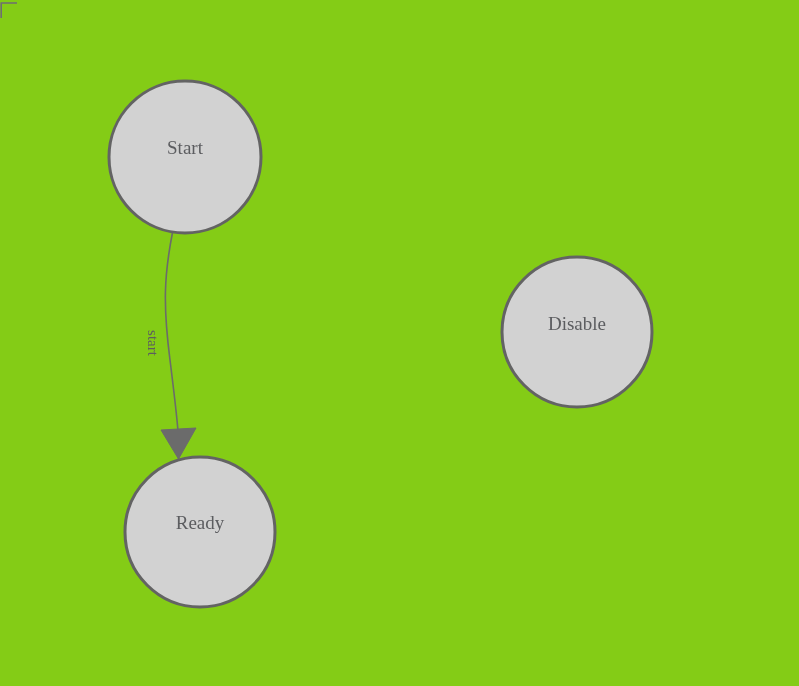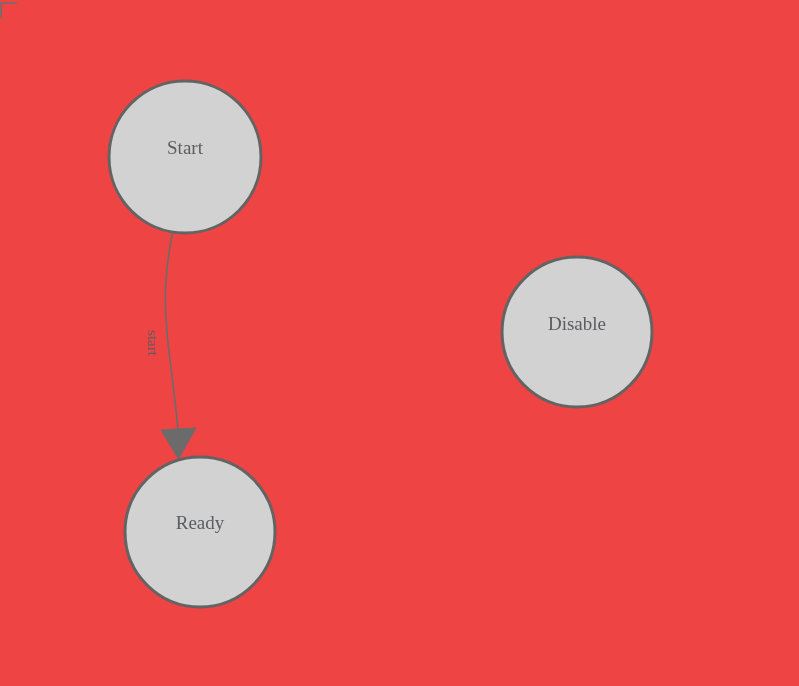--- a/index.html
+++ b/index.html
@@ -8,21 +8,21 @@
     padding: 0;
     background: #ffffff;
   }
   body {
     font-family: "Liberation Serif", "DejaVu Serif", serif;
   }
   #canvas {
     position: relative;
     width: 799px;
     height: 686px;
-    background: #ef4444;
+    background: #84cc16;
     overflow: hidden;
   }
   #diagram-svg {
     position: absolute;
     left: 0;
     top: 0;
     width: 799px;
     height: 686px;
   }
   .node-circle {

